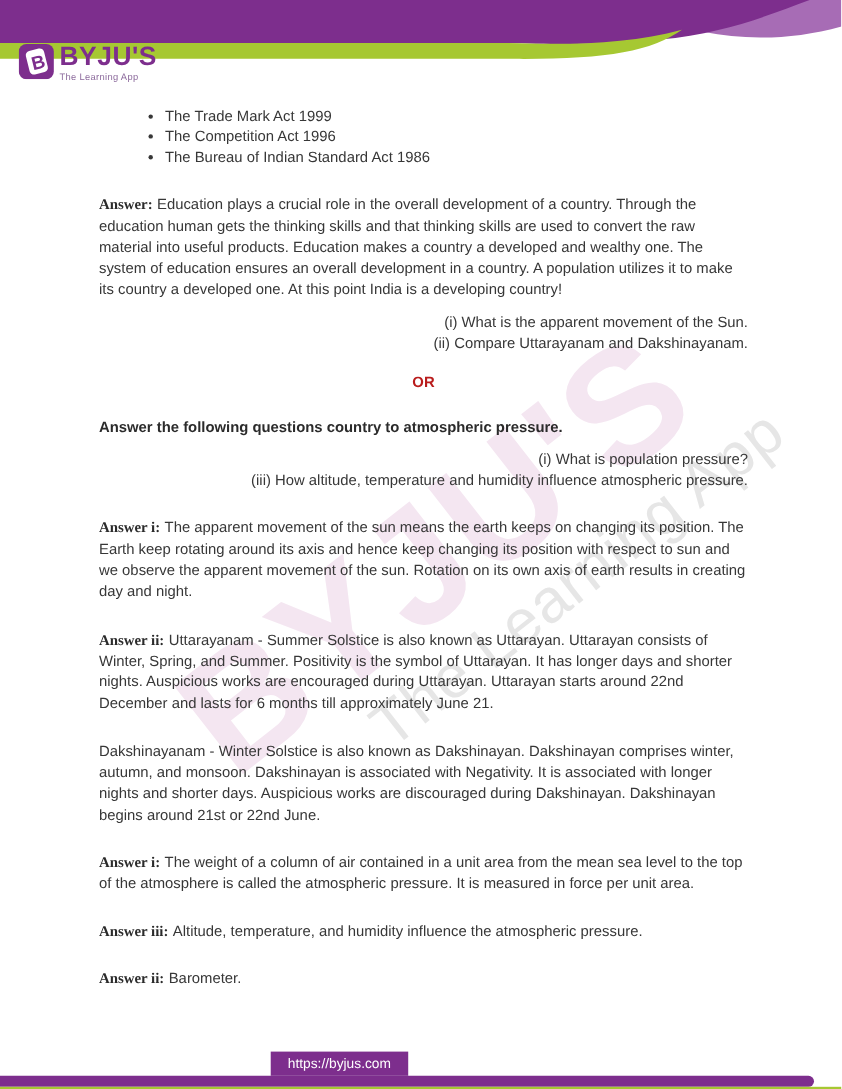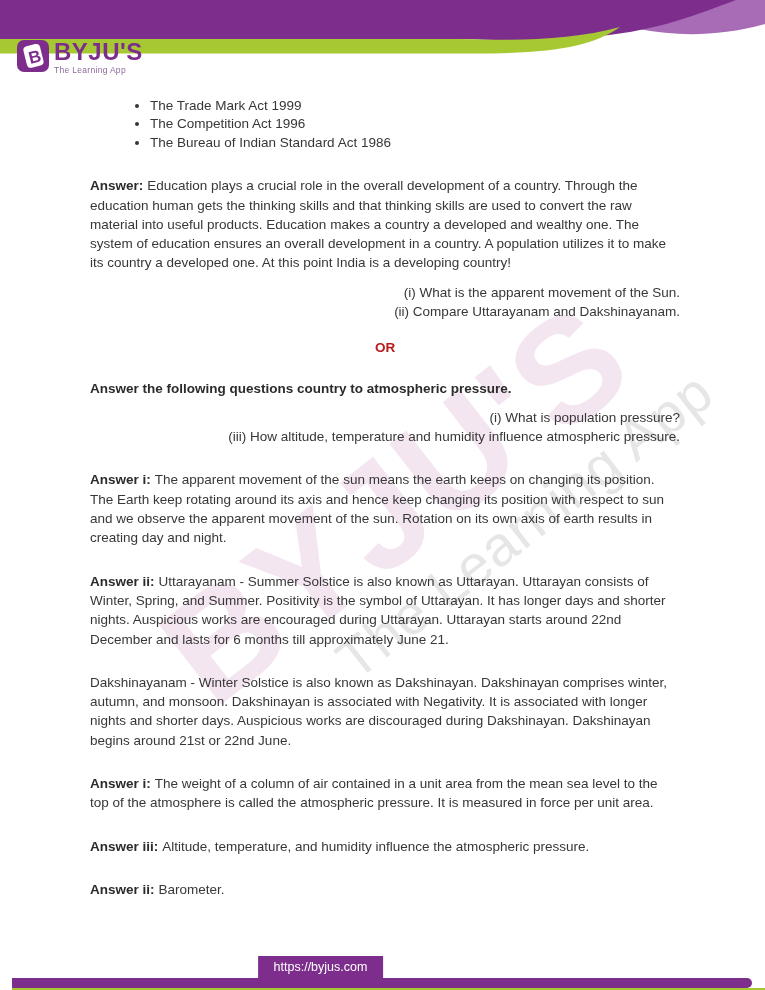--- a/index.html
+++ b/index.html
@@ -38,25 +38,25 @@
     z-index: 1;
     font-size: 13.5px; line-height: 19.3px; color: #373737;
   }
   .content ul { margin: 13px; padding-left: 47px; list-style: disc; }
   .content li { line-height: 18.4px; }
   .content p { margin: 0; }
   .para { margin-top: 24px !important; }
   .tight { margin-top: 10px !important; }
   .q-bold { font-weight: bold; color: #2b2b2b; margin-top: 21px !important; }
   .or-divider { text-align: center; font-weight: bold; color: #b91c1c; margin-top: 17px !important; }
-  .lead b { color: #2b2b2b; margin-right: 4px; }
+  .lead b { color: #2b2b2b; margin-right: 4px; font-family: Liberation Serif, serif; }
   .items div { line-height: 19.3px; text-align: right; }
 
   
-  .footer { position: absolute; left: 12px; bottom: 0; width: 617px; height: 40px; z-index: 3; }
+  .footer { position: absolute; left: 0; bottom: 0; width: 617px; height: 40px; z-index: 3; }
   .footer-url {
     position: absolute; bottom: 12px; left: 50%; transform: translateX(-50%);
     background: #7d2e8d; color: #ffffff;
     font-size: 12.5px; padding: 4px 16px 4px 16px;
     cursor: pointer;
   }
   .footer-bar {
     position: absolute; bottom: 2.5px; left: 0; width: 740px; height: 10px;
     background: #7d2e8d; border-radius: 0 7px 7px 0;
   }

